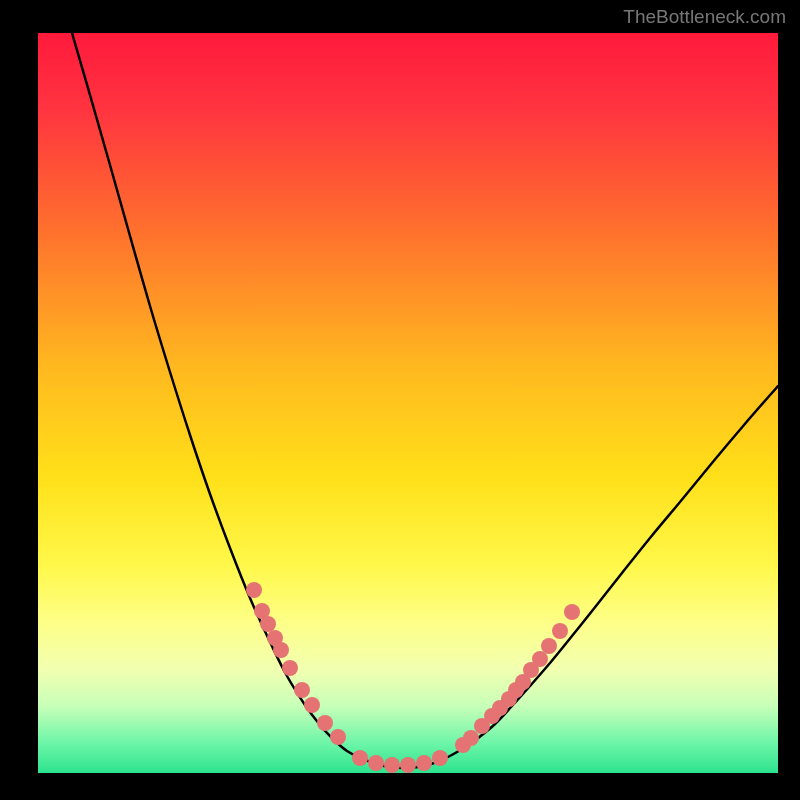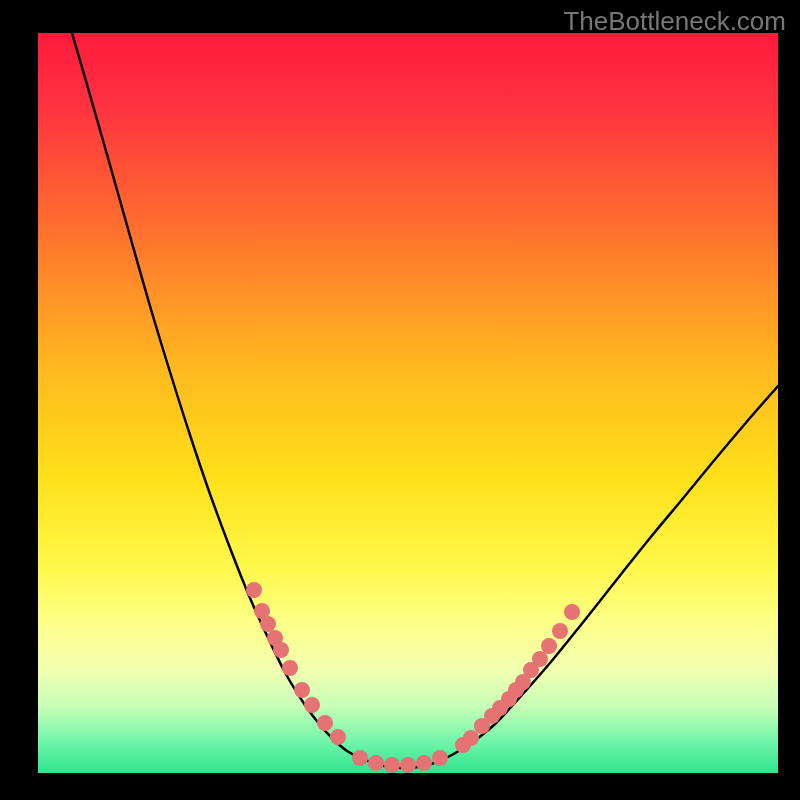--- a/index.html
+++ b/index.html
@@ -14,21 +14,21 @@
     position: relative;
     width: 800px;
     height: 800px;
   }
   .watermark {
     position: absolute;
     top: 6px;
     right: 14px;
     color: #777777;
     font-family: Arial, Helvetica, sans-serif;
-    font-size: 26px;
+    font-size: 19px;
     letter-spacing: 0px;
     z-index: 10;
   }
   svg.chart {
     position: absolute;
     top: 0;
     left: 0;
     width: 800px;
     height: 800px;
   }

